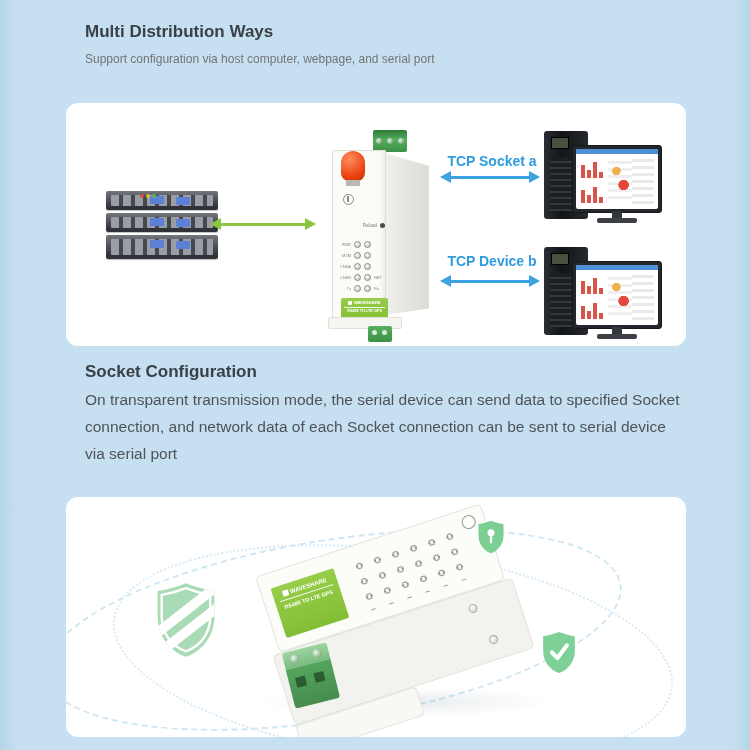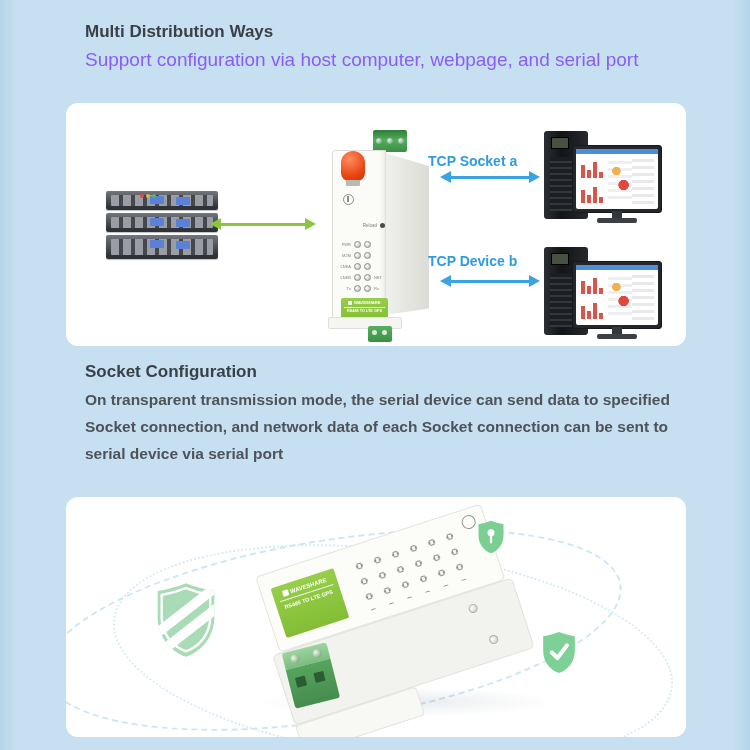--- a/index.html
+++ b/index.html
@@ -4,37 +4,37 @@
 <style>
   html,body{margin:0;padding:0;}
   body{
     position:relative;width:750px;height:750px;overflow:hidden;
     font-family:"Liberation Sans",sans-serif;
     background:linear-gradient(90deg,#b4d5e9 0px,#c7e0f1 18px,#c7e0f1 732px,#b4d5e9 750px);
   }
   .abs{position:absolute;}
   
   .h-title{left:85px;font-size:17px;font-weight:bold;color:#3a4047;}
-  .h-sub{left:85px;font-size:19px;color:#8b5cf6;line-height:27px;}
-  .para{left:85px;width:598px;font-size:15.5px;color:#4d5359;line-height:27px;font-weight:bold;}
+  .h-sub{left:85px;font-size:12px;color:#737373;line-height:27px;}
+  .para{left:85px;width:598px;font-size:15.5px;color:#4d5359;line-height:27px;}
   
   .card{background:#ffffff;border-radius:12px;}
   #card1{left:66px;top:103px;width:620px;height:243px;}
   #card2{left:66px;top:497px;width:620px;height:240px;}
   
   .dblarrow{height:12px;}
   .dblarrow .bar{position:absolute;left:9px;right:9px;top:50%;height:3px;margin-top:-1.5px;background:var(--c);border-radius:1px;}
   .dblarrow::before,.dblarrow::after{content:'';position:absolute;top:50%;margin-top:-6px;width:0;height:0;
     border-top:6px solid transparent;border-bottom:6px solid transparent;}
   .dblarrow::before{left:0;border-right:11px solid var(--c);}
   .dblarrow::after{right:0;border-left:11px solid var(--c);}
   .green-arrow{--c:#8cc63f;}
   .blue-arrow{--c:#3ba3e2;}
   
-  .blue-lbl{font-size:14px;font-weight:bold;color:#2f9ce0;text-align:left;}
+  .blue-lbl{font-size:14px;font-weight:bold;color:#2f9ce0;text-align:center;}
   .green-lbl{font-size:13.5px;font-weight:bold;color:#8cc63f;text-align:center;line-height:15px;}
   
   .rack{left:40px;top:88px;width:112px;height:68px;}
   .unit{position:relative;height:19px;margin-bottom:3px;background:linear-gradient(180deg,#73777d,#2f3237 85%);
     border-radius:2px;box-shadow:0 1px 1px rgba(0,0,0,.25);}
   .unit .slots{position:absolute;left:5px;right:5px;top:4px;bottom:4px;border-radius:1px;
     background:repeating-linear-gradient(90deg,#9a9da3 0 8px,#45484d 8px 12px);}
   .unit .chip{position:absolute;left:44px;top:5px;width:14px;height:8px;background:#5b80d6;border-radius:1px;box-shadow:26px 1px 0 #5b80d6;}
   .unit:first-child::after{content:'';position:absolute;left:34px;top:3px;width:4px;height:4px;border-radius:50%;
     background:#e2483d;box-shadow:6px 0 0 #e8b23a,12px 0 0 #53b85a;}

